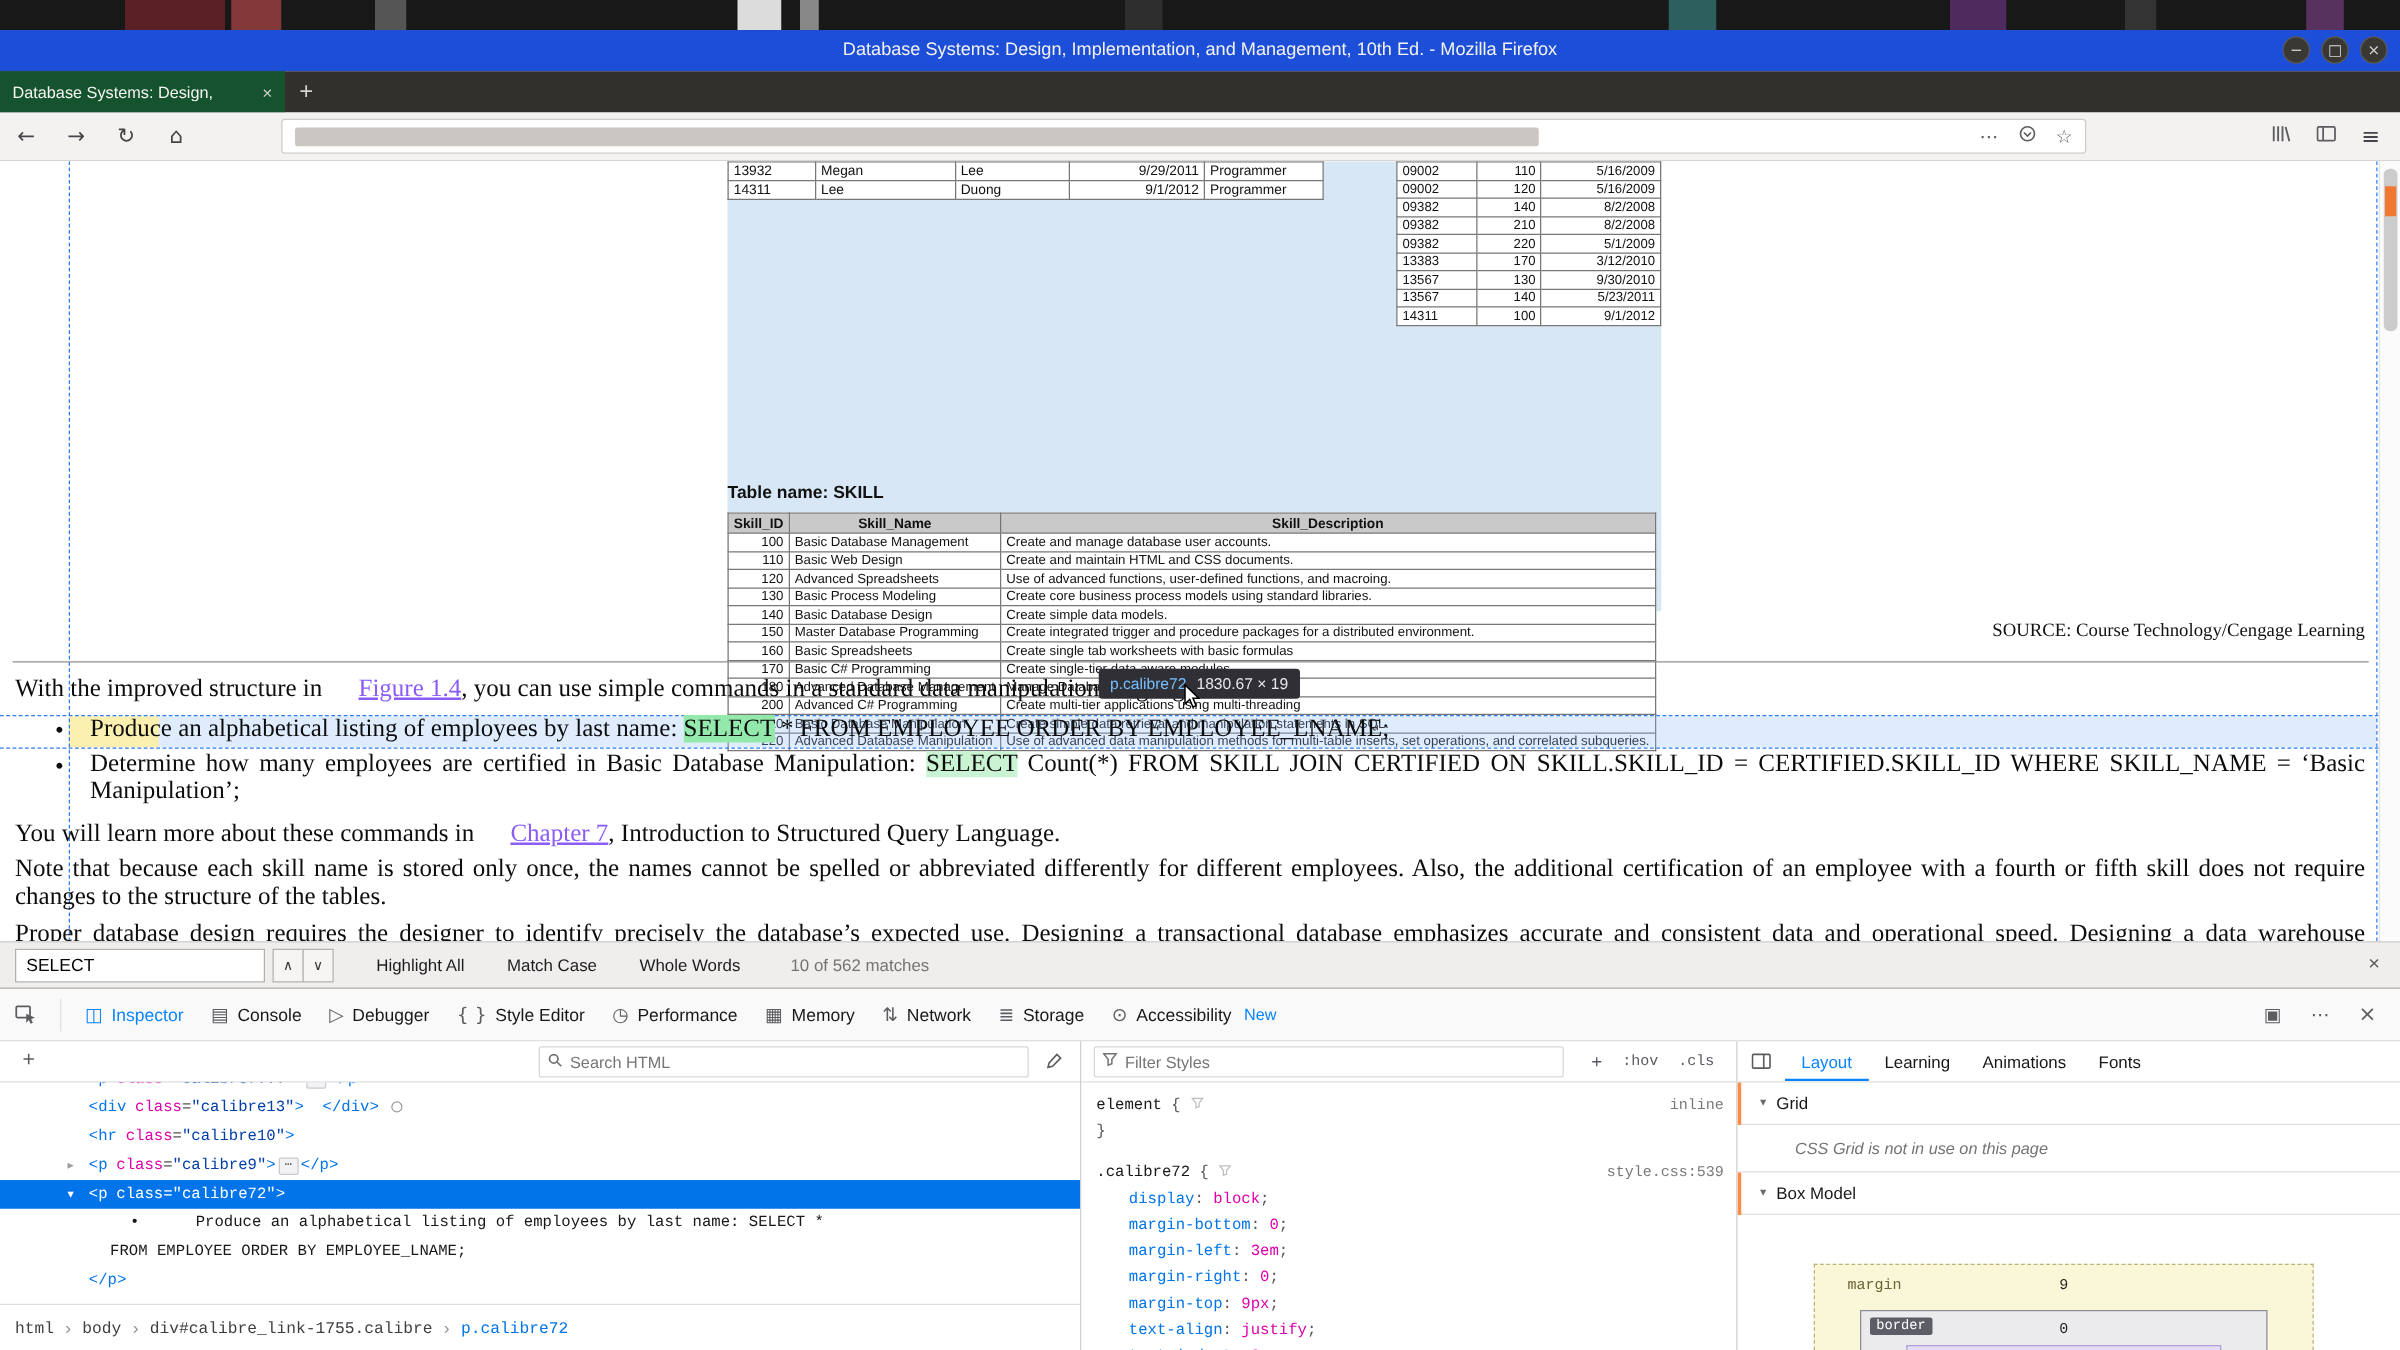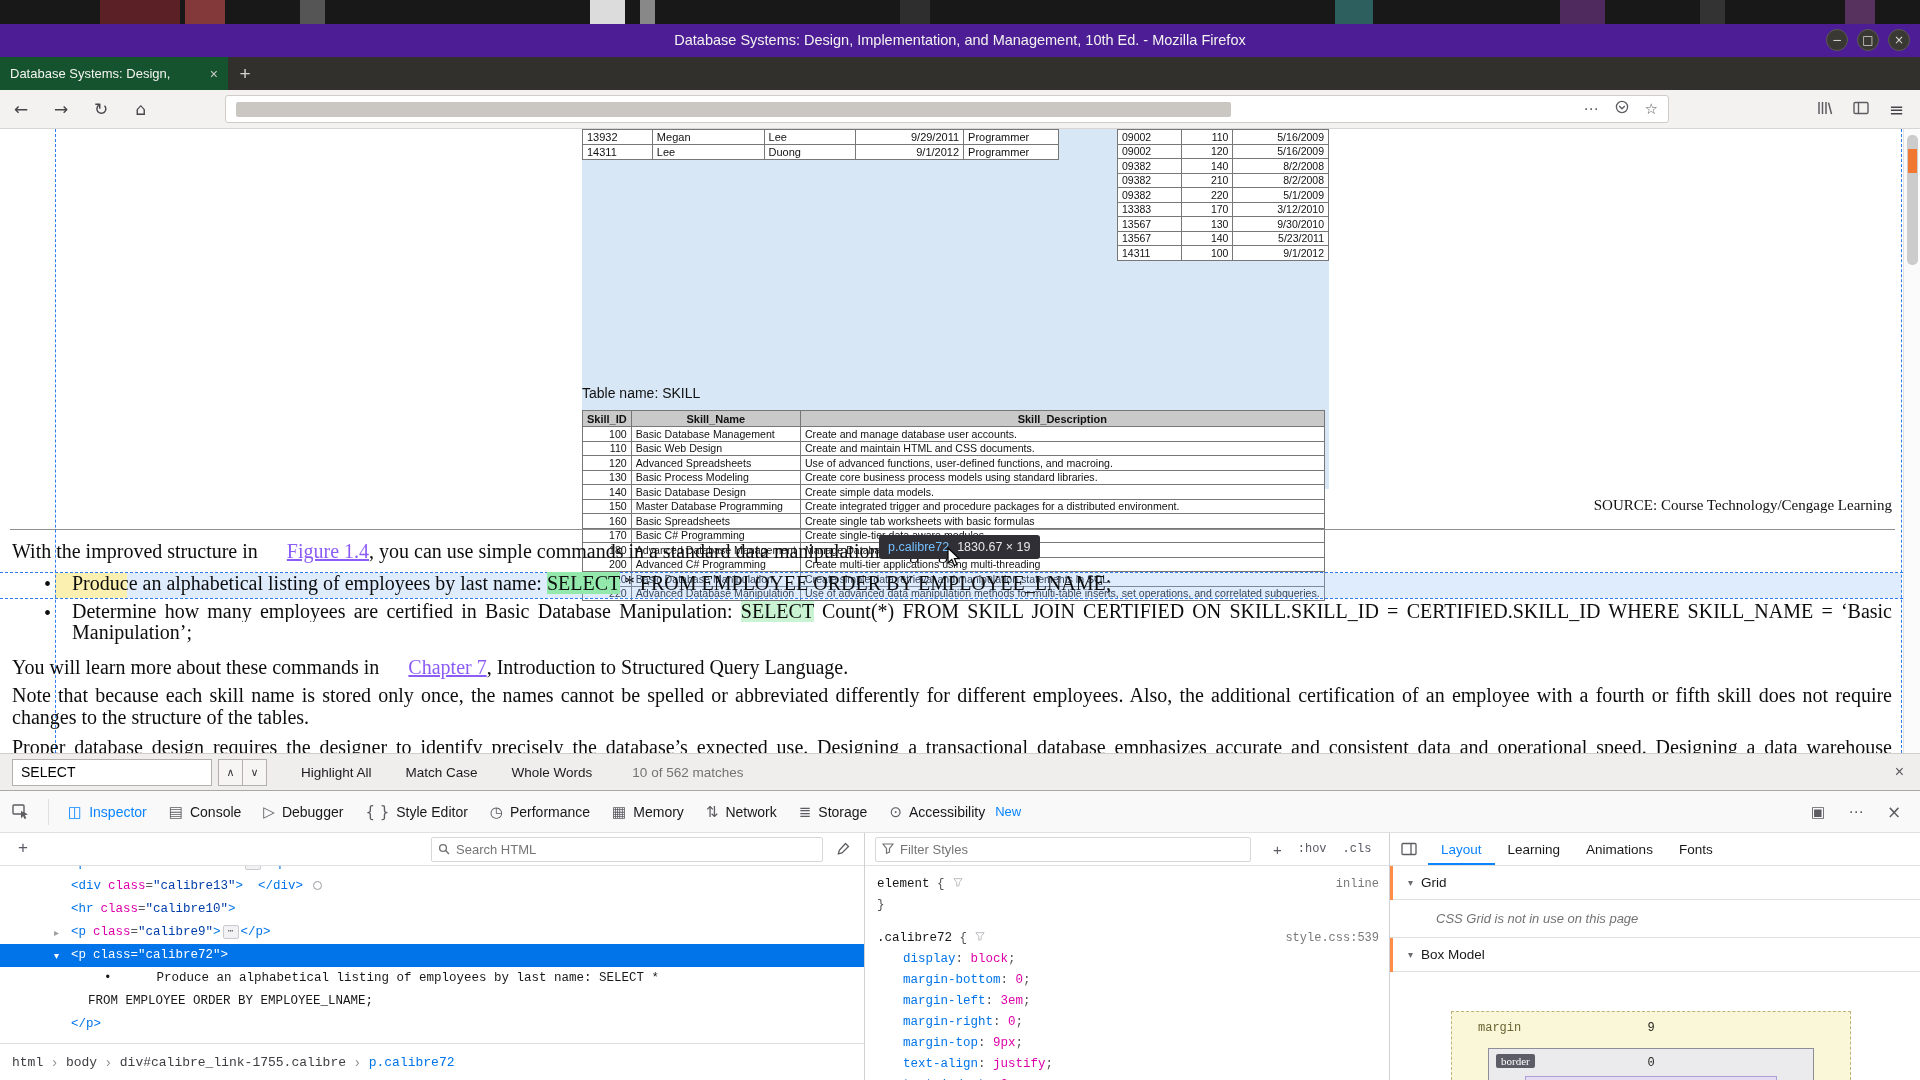--- a/index.html
+++ b/index.html
@@ -5,21 +5,21 @@
   * { box-sizing: border-box; margin: 0; padding: 0; }
   html,body { width:1920px; height:1080px; overflow:hidden; }
   body { font-family:"Liberation Sans",sans-serif; background:#fff; position:relative; }
   .screen { position:relative; width:1920px; height:1080px; overflow:hidden; background:#fff; }
 
   
   .desk { position:absolute; top:0; left:0; width:1920px; height:24px; background:#181818; }
   .desk span { position:absolute; top:0; height:24px; display:block; }
 
   
-  .titlebar { position:absolute; top:24px; left:0; width:1920px; height:33px; background:#4c1d95; }
+  .titlebar { position:absolute; top:24px; left:0; width:1920px; height:33px; background:#1d4ed8; }
   .tb-title { text-align:center; line-height:33px; color:#f3f2f0; font-size:14.5px; }
   .win-controls { position:absolute; right:10px; top:5px; display:flex; gap:9px; }
   .wc { width:22px; height:22px; border-radius:50%; background:#3a3833; border:1px solid #5c5954; color:#d8d6d2;
         font-size:12px; display:flex; align-items:center; justify-content:center; font-family:"DejaVu Sans",sans-serif; }
 
   
   .tabbar { position:absolute; top:57px; left:0; width:1920px; height:33px; background:#32302c; display:flex; align-items:stretch; }
   .tab { width:228px; background:#14532d; display:flex; align-items:center; padding:0 10px; }
   .tab-label { flex:1; color:#f5f4f2; font-size:13px; white-space:nowrap; overflow:hidden; }
   .tab-close { color:#cfcdc9; font-size:14px; margin-left:6px; }
@@ -39,21 +39,21 @@
 
   
   .content { position:absolute; top:129px; left:0; width:1903px; height:624px; background:#fff; overflow:hidden; }
   .figure-bg { position:absolute; left:582px; top:0; width:747px; height:360px; background:#d8e7f5; }
   table { border-collapse:collapse; background:#fff; }
   td,th { border:1px solid #777; font-family:"Liberation Sans",sans-serif; padding:0 4px; white-space:nowrap; overflow:hidden; }
   .emp-table { position:absolute; left:582px; top:0; width:477px; }
   .emp-table td { height:15px; font-size:11px; color:#111; }
   .cert-table { position:absolute; left:1117px; top:0; width:212px; }
   .cert-table td { height:14.5px; font-size:10.5px; color:#111; }
-  .fig-label { position:absolute; left:582px; top:256px; font-size:14px; font-weight:normal; color:#111; }
+  .fig-label { position:absolute; left:582px; top:256px; font-size:14px; font-weight:bold; color:#111; }
   .skill-table { position:absolute; left:582px; top:281px; width:725px; }
   .skill-table th { height:16px; background:#c9c9c9; font-size:11px; font-weight:bold; text-align:center; color:#111; }
   .skill-table td { height:14.5px; font-size:10.6px; color:#111; }
   .tdr { text-align:right; }
   .source-line { position:absolute; left:12px; top:368px; width:1880px; text-align:right;
                  font-family:"Liberation Serif",serif; font-size:15px; color:#111; }
   .page-hr { position:absolute; left:10px; top:400px; width:1885px; border:none; border-top:1px solid #8f8f8f; }
   .para { position:absolute; font-family:"Liberation Serif",serif; font-size:20px; color:#0d0d0d; line-height:24px; }
   .plink { color:#8b5cf6; text-decoration:underline;margin-left:24px; }
   .gv { position:absolute; top:0; height:624px; width:0; border-left:1px dashed #2e7df0; }
@@ -147,21 +147,21 @@
   .sec-header { height:34px; border-bottom:1px solid #e0e0e1; display:flex; align-items:center; padding-left:18px; gap:8px; }
   .sec-header .tri { color:#6a6a70; font-size:10px; font-family:"DejaVu Sans",sans-serif; }
   .sec-header .lbl { font-size:13.5px; color:#18181a; }
   .grid-msg { height:38px; border-bottom:1px solid #e0e0e1; display:flex; align-items:center; padding-left:46px;
               font-style:italic; font-size:13px; color:#737373; }
   .bm-canvas { position:relative; height:108px; overflow:hidden; }
   .m-box { position:absolute; left:61px; top:39px; width:400px; height:120px; background:#faf6d8; border:1px dashed #bcb27b; }
   .m-label { position:absolute; left:26px; top:9px; font-family:"Liberation Mono",monospace; font-size:12px; color:#6b6433; }
   .m-val { position:absolute; left:0; right:0; top:9px; text-align:center; font-family:"Liberation Mono",monospace; font-size:12px; color:#26261f; }
   .b-box { position:absolute; left:36px; right:36px; top:36px; height:100px; background:#ebebee; border:1px solid #8e8e99; }
-  .b-label { position:absolute; left:7px; top:5px; background:#5d5d68; color:#fff; font-family:Liberation Serif, serif;
+  .b-label { position:absolute; left:7px; top:5px; background:#5d5d68; color:#fff; font-family:Liberation Mono, monospace;
              font-size:11px; padding:1px 5px; border-radius:2px; }
   .b-val { position:absolute; left:0; right:0; top:7px; text-align:center; font-family:"Liberation Mono",monospace; font-size:12px; color:#26261f; }
   .p-box { position:absolute; left:36px; right:36px; top:27px; height:60px; background:#e4ddf4; border:1px solid #af9fd8; }
   .accent { position:absolute; left:0; width:3px; background:#ff8d45; }
 </style>
 </head>
 <body>
 
 <div class="screen">
 

